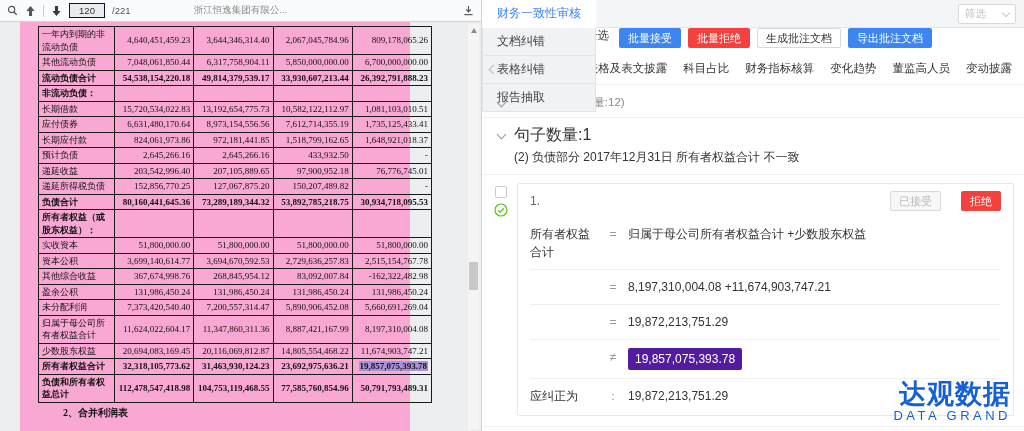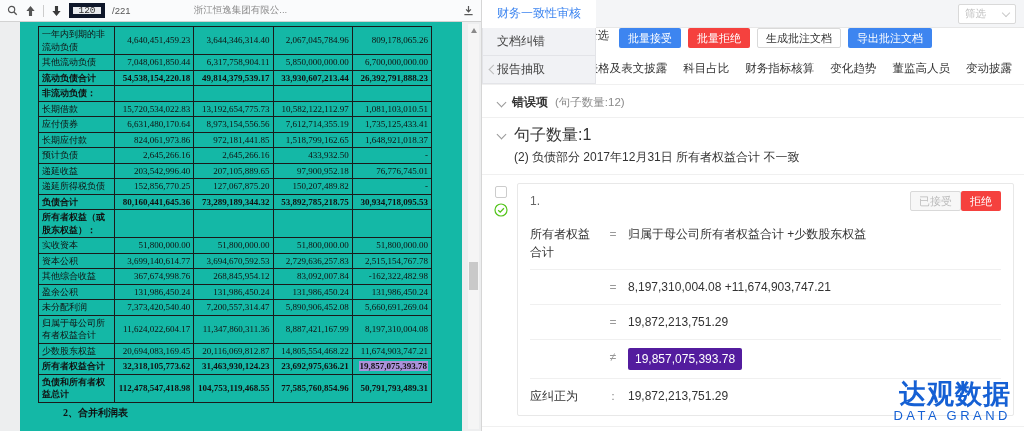--- a/index.html
+++ b/index.html
@@ -7,28 +7,28 @@
     font-family:"Liberation Sans",sans-serif; }
   .app { display:flex; width:1024px; height:431px; }
 
   
   .left { width:482px; position:relative; background:#edeeef; border-right:1px solid #d6d6d6; flex:none; }
   .doc-toolbar { position:relative; z-index:3; height:22px; background:#fafbfc; border-bottom:1px solid #d2d2d2;
     display:flex; align-items:center; padding:0 7px; gap:7px; }
   .doc-toolbar svg { display:block; }
   .tool-btn { display:flex; align-items:center; cursor:pointer; }
   .vsep { width:1px; height:12px; background:#ccc; }
-  .page-box { width:36px; height:15px; background:#e9ebee; border:4px solid #0f172a; font-size:9.5px;
-    text-align:center; color:#333; font-family:Liberation Mono, monospace; }
+  .page-box { width:36px; height:15px; background:#e9ebee; border:1px solid #0f172a; font-size:9.5px;
+    text-align:center; color:#333; font-family:Liberation Sans, sans-serif; }
   .page-total { font-size:9.5px; color:#555; }
   .doc-title { position:absolute; left:80px; right:80px; text-align:center; font-size:9.5px; color:#8a8a8a;
     pointer-events:none; white-space:nowrap; overflow:hidden; }
   .dl { margin-left:auto; }
 
-  .doc-page { position:absolute; top:22px; left:20px; width:442px; bottom:0; background:#14b8a6; }
+  .doc-page { position:absolute; top:22px; left:20px; width:390px; bottom:0; background:#f9a8d4; }
   table.fin { border-collapse:collapse; table-layout:fixed; width:393px; margin:4px 0 0 18px;
     font-family:"Liberation Serif",serif; font-size:9px; color:#111; }
   table.fin td { border:1px solid #1a1a1a; padding:1px 3px; line-height:12.5px; vertical-align:middle;
     word-break:break-all; }
   table.fin col.c0 { width:76px; }
   table.fin col.cn { width:79.25px; }
   td.num { text-align:right; }
   tr.b td { font-weight:bold; }
   .hl { background:var(--cellhl); padding:0 1px; }
   .doc-note { font-family:"Liberation Serif",serif; font-weight:bold; font-size:10px; color:#111;
@@ -78,21 +78,21 @@
   .cur-item { display:flex; gap:9px; padding:7px 14px 8px 16px; cursor:pointer; }
   .cur-item .chev { margin-top:6px; }
   .e-count { font-size:16px; color:#333; margin-bottom:3px; }
   .e-title { font-size:12px; color:#333; }
 
   .card-section { display:flex; gap:5px; padding:8px 10px 10px 8px; }
   .gutter { width:22px; display:flex; flex-direction:column; align-items:center; gap:5px; padding-top:3px; flex:none; }
   .card { flex:1; border:1px solid #e8e8e8; border-radius:2px; background:#fff; padding:7px 12px 2px 12px; }
   .card-hdr { display:flex; align-items:center; margin-bottom:6px; }
   .card-index { font-size:12px; color:#666; }
-  .card-btns { margin-left:auto; display:flex; gap:0; }
+  .card-btns { margin-left:auto; display:flex; gap:20px; }
   .frow { display:flex; align-items:flex-start; padding:8px 0; font-size:12px; }
   .frow + .frow { border-top:1px solid #f0f0f0; }
   .flabel { width:68px; color:#333; line-height:1.5; flex:none; }
   .fop { width:30px; color:#999; text-align:center; flex:none; line-height:1.5; }
   .fval { flex:1; color:#333; line-height:1.5; word-break:break-all; }
   .badge { display:inline-block; background:var(--badge); color:#fff; padding:2px 7px; border-radius:2px; }
 
   .err-item { display:flex; gap:9px; padding:8px 14px 8px 16px; border-bottom:1px solid #f0f0f0; cursor:pointer; }
 
   .watermark { position:absolute; right:13px; bottom:8px; text-align:right; color:var(--brand);
@@ -304,20 +304,21 @@
       <span class="thumb"></span>
     </div>
   </div>
 
   <div class="right">
 
     <div class="tabbar">
       <div class="tabs-wrap">
           <span class="tab active">财务一致性审核</span>
           <span class="tab">文档纠错</span>
+          <span class="tab">表格纠错</span>
           <span class="tab">报告抽取</span>
         </div>
       <span class="filter-select">
         <span>筛选</span>
         <span class="chev down" style="border-color:#c9c9c9;width:6px;height:6px;margin-top:-3px;"></span>
       </span>
     </div>
 
     <div class="action-row">
       <span class="cbx"></span>

